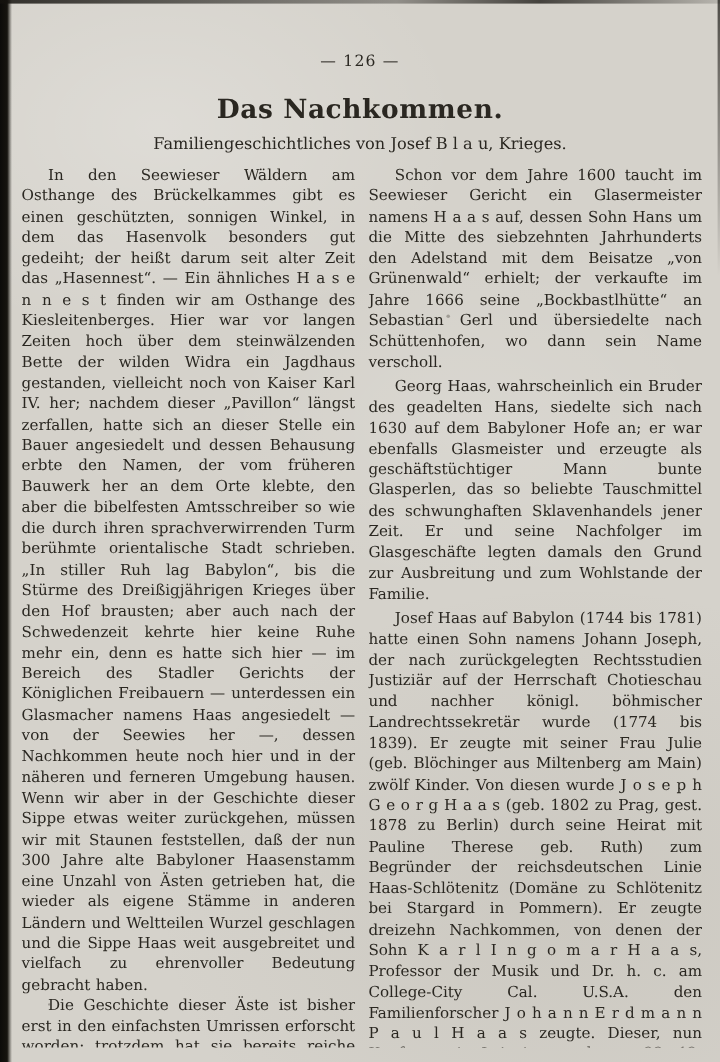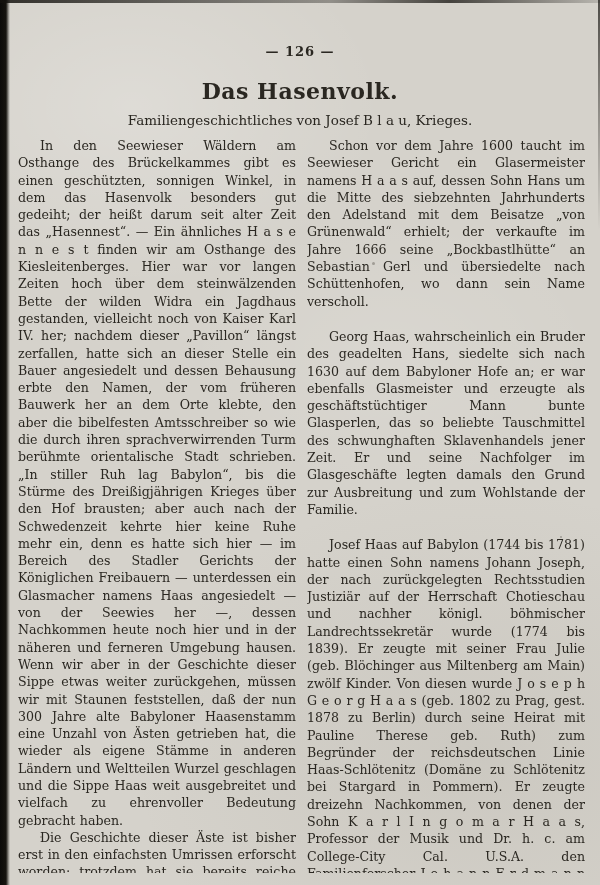--- a/index.html
+++ b/index.html
@@ -38,21 +38,21 @@
     right: 0; top: 0;
     width: 2px; height: 230px;
     background: linear-gradient(to bottom, rgba(20,18,14,0.7), rgba(20,18,14,0));
   }
   .page-number {
     position: absolute;
     top: 44px; left: 0;
     width: 100%;
     text-align: center;
     font-size: 13px;
-    font-weight: bold;
+    font-weight: normal;
     letter-spacing: 1px;
   }
   .article-title {
     position: absolute;
     top: 78px; left: 0;
     width: 100%;
     margin: 0;
     text-align: center;
     font-size: 22px;
     font-weight: bold;
@@ -82,41 +82,41 @@
   .col p {
     margin: 0;
     font-size: 12.6px;
     line-height: 17.3px;
     text-align: justify;
     text-indent: 22px;
     hyphens: auto;
     -webkit-hyphens: auto;
     word-spacing: 0.5px;
   }
-  .col.right p + p { margin-top: 18px; }
+  .col.right p + p { margin-top: 3px; }
   .speck { position: absolute; border-radius: 50%; background: rgba(60,55,45,0.35); }
   .s1 { left: 372px; top: 262px; width: 3px; height: 3px; }
   .s2 { left: 560px; top: 536px; width: 2px; height: 2px; }
   .s3 { left: 40px;  top: 836px; width: 2px; height: 2px; }
 </style>
 </head>
 <body>
 
 <div class="scan-page">
 
   <div class="scan-bar-left"></div>
   <div class="scan-line-top"></div>
   <div class="scan-line-right"></div>
   <div class="speck s1"></div>
   <div class="speck s2"></div>
   <div class="speck s3"></div>
 
   <div class="page-number">— 126 —</div>
 
-  <h1 class="article-title">Das Hasenvolk.</h1>
+  <h1 class="article-title">Das Nachkommen.</h1>
 
   <div class="article-subtitle">Familiengeschichtliches von Josef B l a u, Krieges.</div>
 
   <div class="columns">
     <div class="col left">
       <p>In den Seewieser Wäldern am Osthange des Brückelkammes gibt es einen geschützten, sonnigen Winkel, in dem das Hasenvolk besonders gut gedeiht; der heißt darum seit alter Zeit das „Hasennest“. — Ein ähnliches H a s e n n e s t finden wir am Osthange des Kiesleitenberges. Hier war vor langen Zeiten hoch über dem steinwälzenden Bette der wilden Widra ein Jagdhaus gestanden, vielleicht noch von Kaiser Karl IV. her; nachdem dieser „Pavillon“ längst zerfallen, hatte sich an dieser Stelle ein Bauer angesiedelt und dessen Behausung erbte den Namen, der vom früheren Bauwerk her an dem Orte klebte, den aber die bibelfesten Amtsschreiber so wie die durch ihren sprachverwirrenden Turm berühmte orientalische Stadt schrieben. „In stiller Ruh lag Babylon“, bis die Stürme des Dreißigjährigen Krieges über den Hof brausten; aber auch nach der Schwedenzeit kehrte hier keine Ruhe mehr ein, denn es hatte sich hier — im Bereich des Stadler Gerichts der Königlichen Freibauern — unterdessen ein Glasmacher namens Haas angesiedelt — von der Seewies her —, dessen Nachkommen heute noch hier und in der näheren und ferneren Umgebung hausen. Wenn wir aber in der Geschichte dieser Sippe etwas weiter zurückgehen, müssen wir mit Staunen feststellen, daß der nun 300 Jahre alte Babyloner Haasenstamm eine Unzahl von Ästen getrieben hat, die wieder als eigene Stämme in anderen Ländern und Weltteilen Wurzel geschlagen und die Sippe Haas weit ausgebreitet und vielfach zu ehrenvoller Bedeutung gebracht haben.</p>
       <p>Die Geschichte dieser Äste ist bisher erst in den einfachsten Umrissen erforscht worden; trotzdem hat sie bereits reiche und zum Teil recht merkwürdige Ergebnisse gezeitigt, von denen hier nur wenig verraten werden soll.</p>
     </div>
     <div class="col right">
       <p>Schon vor dem Jahre 1600 taucht im Seewieser Gericht ein Glasermeister namens H a a s auf, dessen Sohn Hans um die Mitte des siebzehnten Jahrhunderts den Adelstand mit dem Beisatze „von Grünenwald“ erhielt; der verkaufte im Jahre 1666 seine „Bockbastlhütte“ an Sebastian Gerl und übersiedelte nach Schüttenhofen, wo dann sein Name verscholl.</p>

